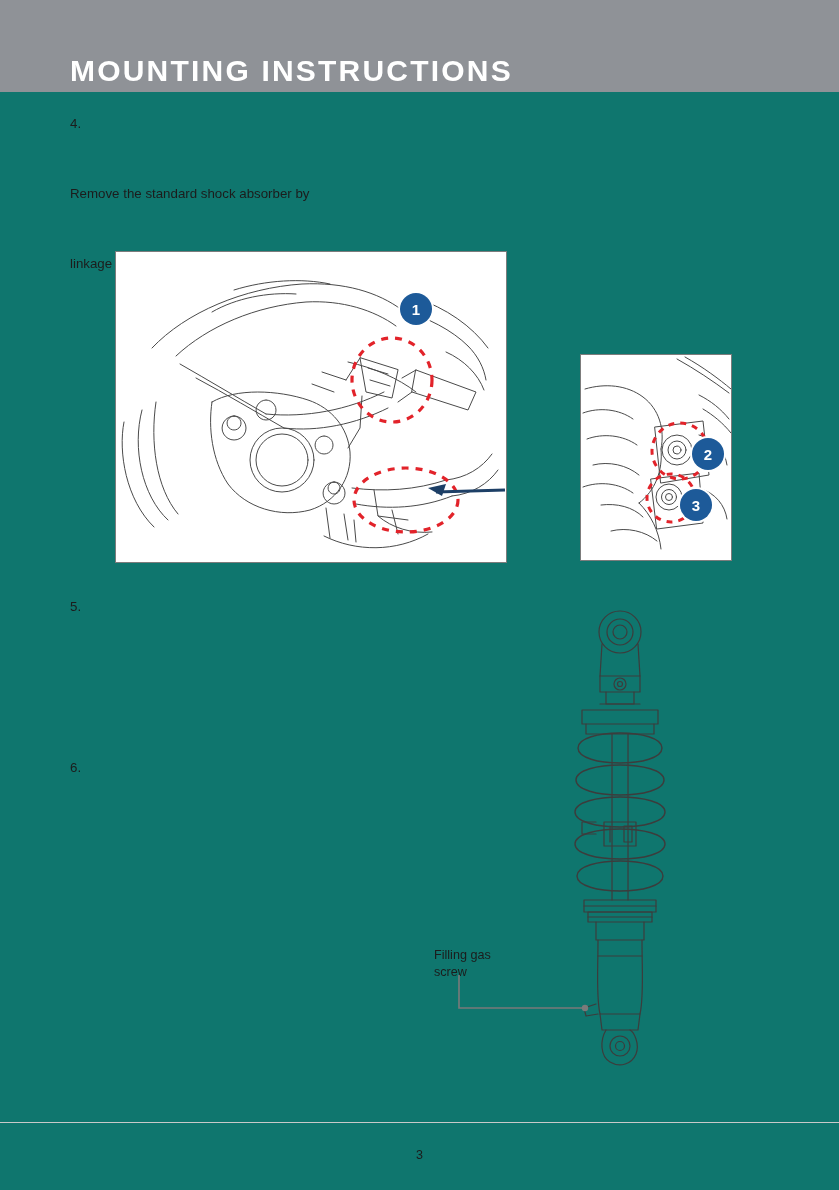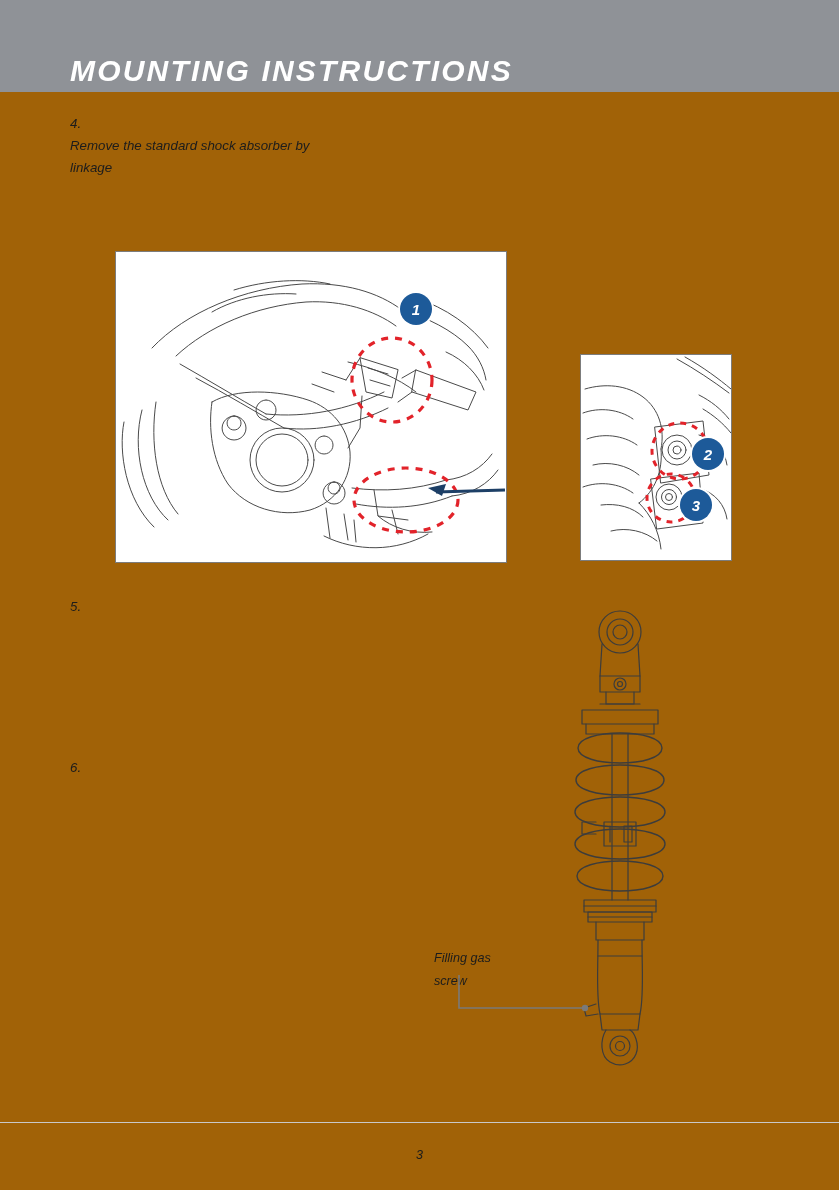--- a/index.html
+++ b/index.html
@@ -11,22 +11,21 @@
     width: 839px;
     height: 1190px;
     position: relative;
     font-family: "Liberation Sans", sans-serif;
     color: #1a1a1a;
     overflow: hidden;
   }
   .page {
     position: absolute;
     inset: 0;
-    background: #a16207;
-    font-style: italic;
+    background: #0f766e;
   }
   
   .header-band {
     position: absolute;
     left: 0;
     top: 0;
     width: 839px;
     height: 92px;
     background: #8f9297;
   }
@@ -47,20 +46,21 @@
     font-size: 13.3px;
     line-height: 22px;
     color: #1c1c1c;
   }
   .step-num {
     display: block;
   }
   .step-body {
     display: block;
     max-width: 350px;
+    margin-top: 48px;
   }
   #step4 { left: 70px; top: 113px; }
   #step5 { left: 70px; top: 596px; width: 350px; }
   #step6 { left: 70px; top: 757px; }
 
   
   .fig1 {
     position: absolute;
     left: 115px;
     top: 251px;
@@ -104,21 +104,21 @@
     left: 520px;
     top: 600px;
     width: 200px;
     height: 470px;
   }
   .shock-label {
     position: absolute;
     left: 434px;
     top: 947px;
     font-size: 12.6px;
-    line-height: 23px;
+    line-height: 17px;
     color: #1c1c1c;
     width: 80px;
   }
 
   
   .footer-rule {
     position: absolute;
     left: 0;
     top: 1122px;
     width: 839px;

